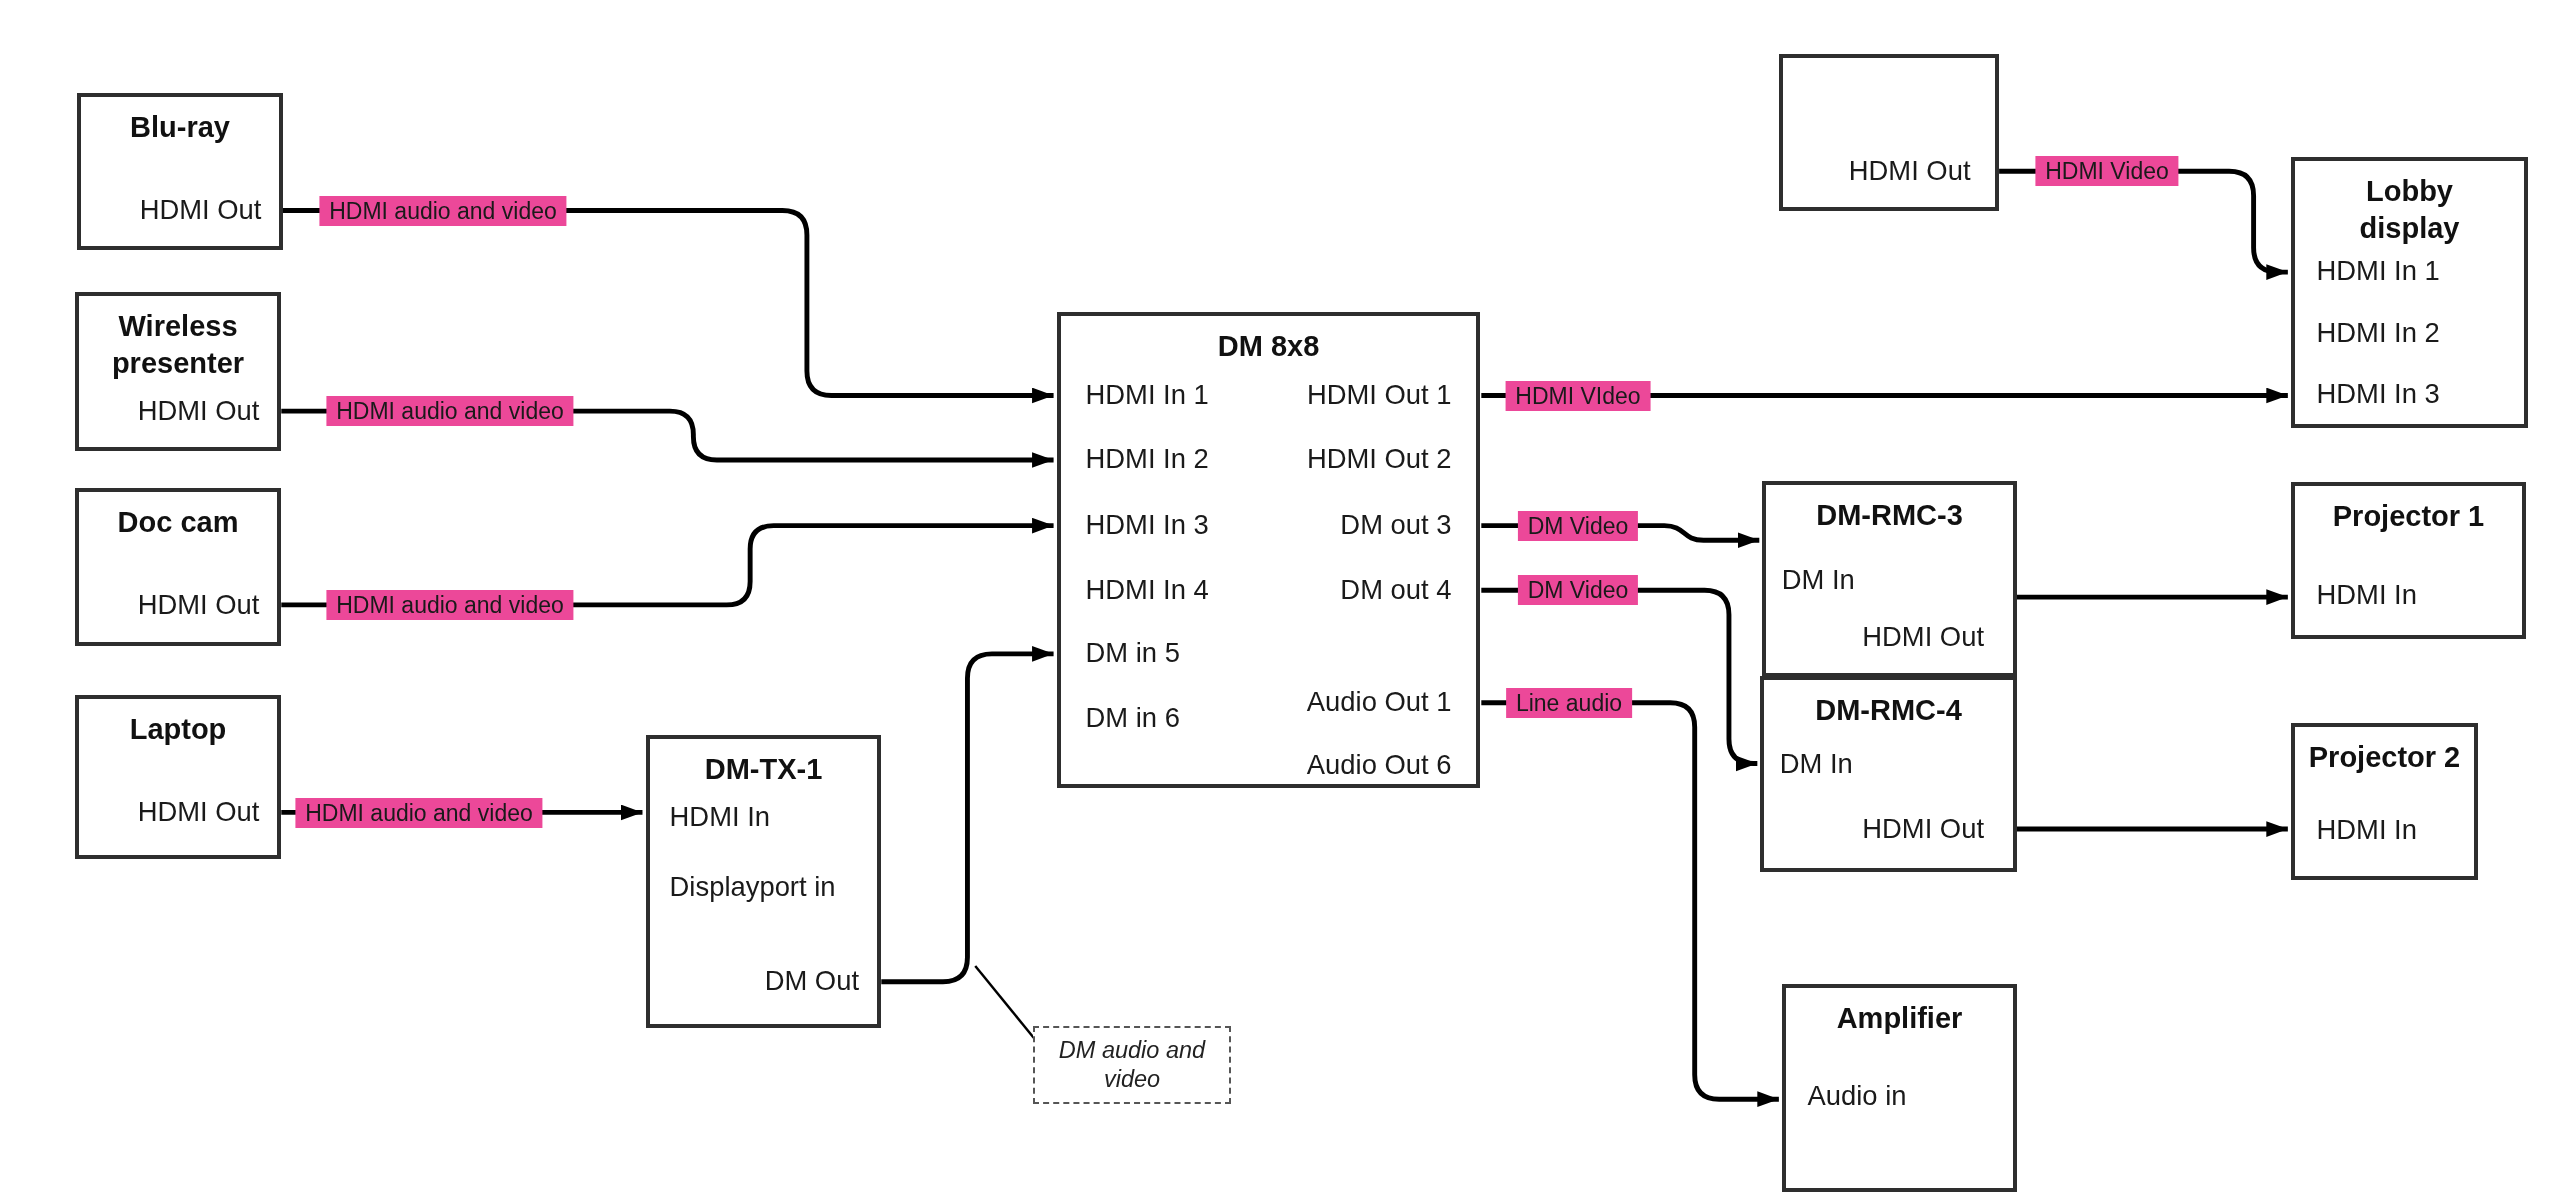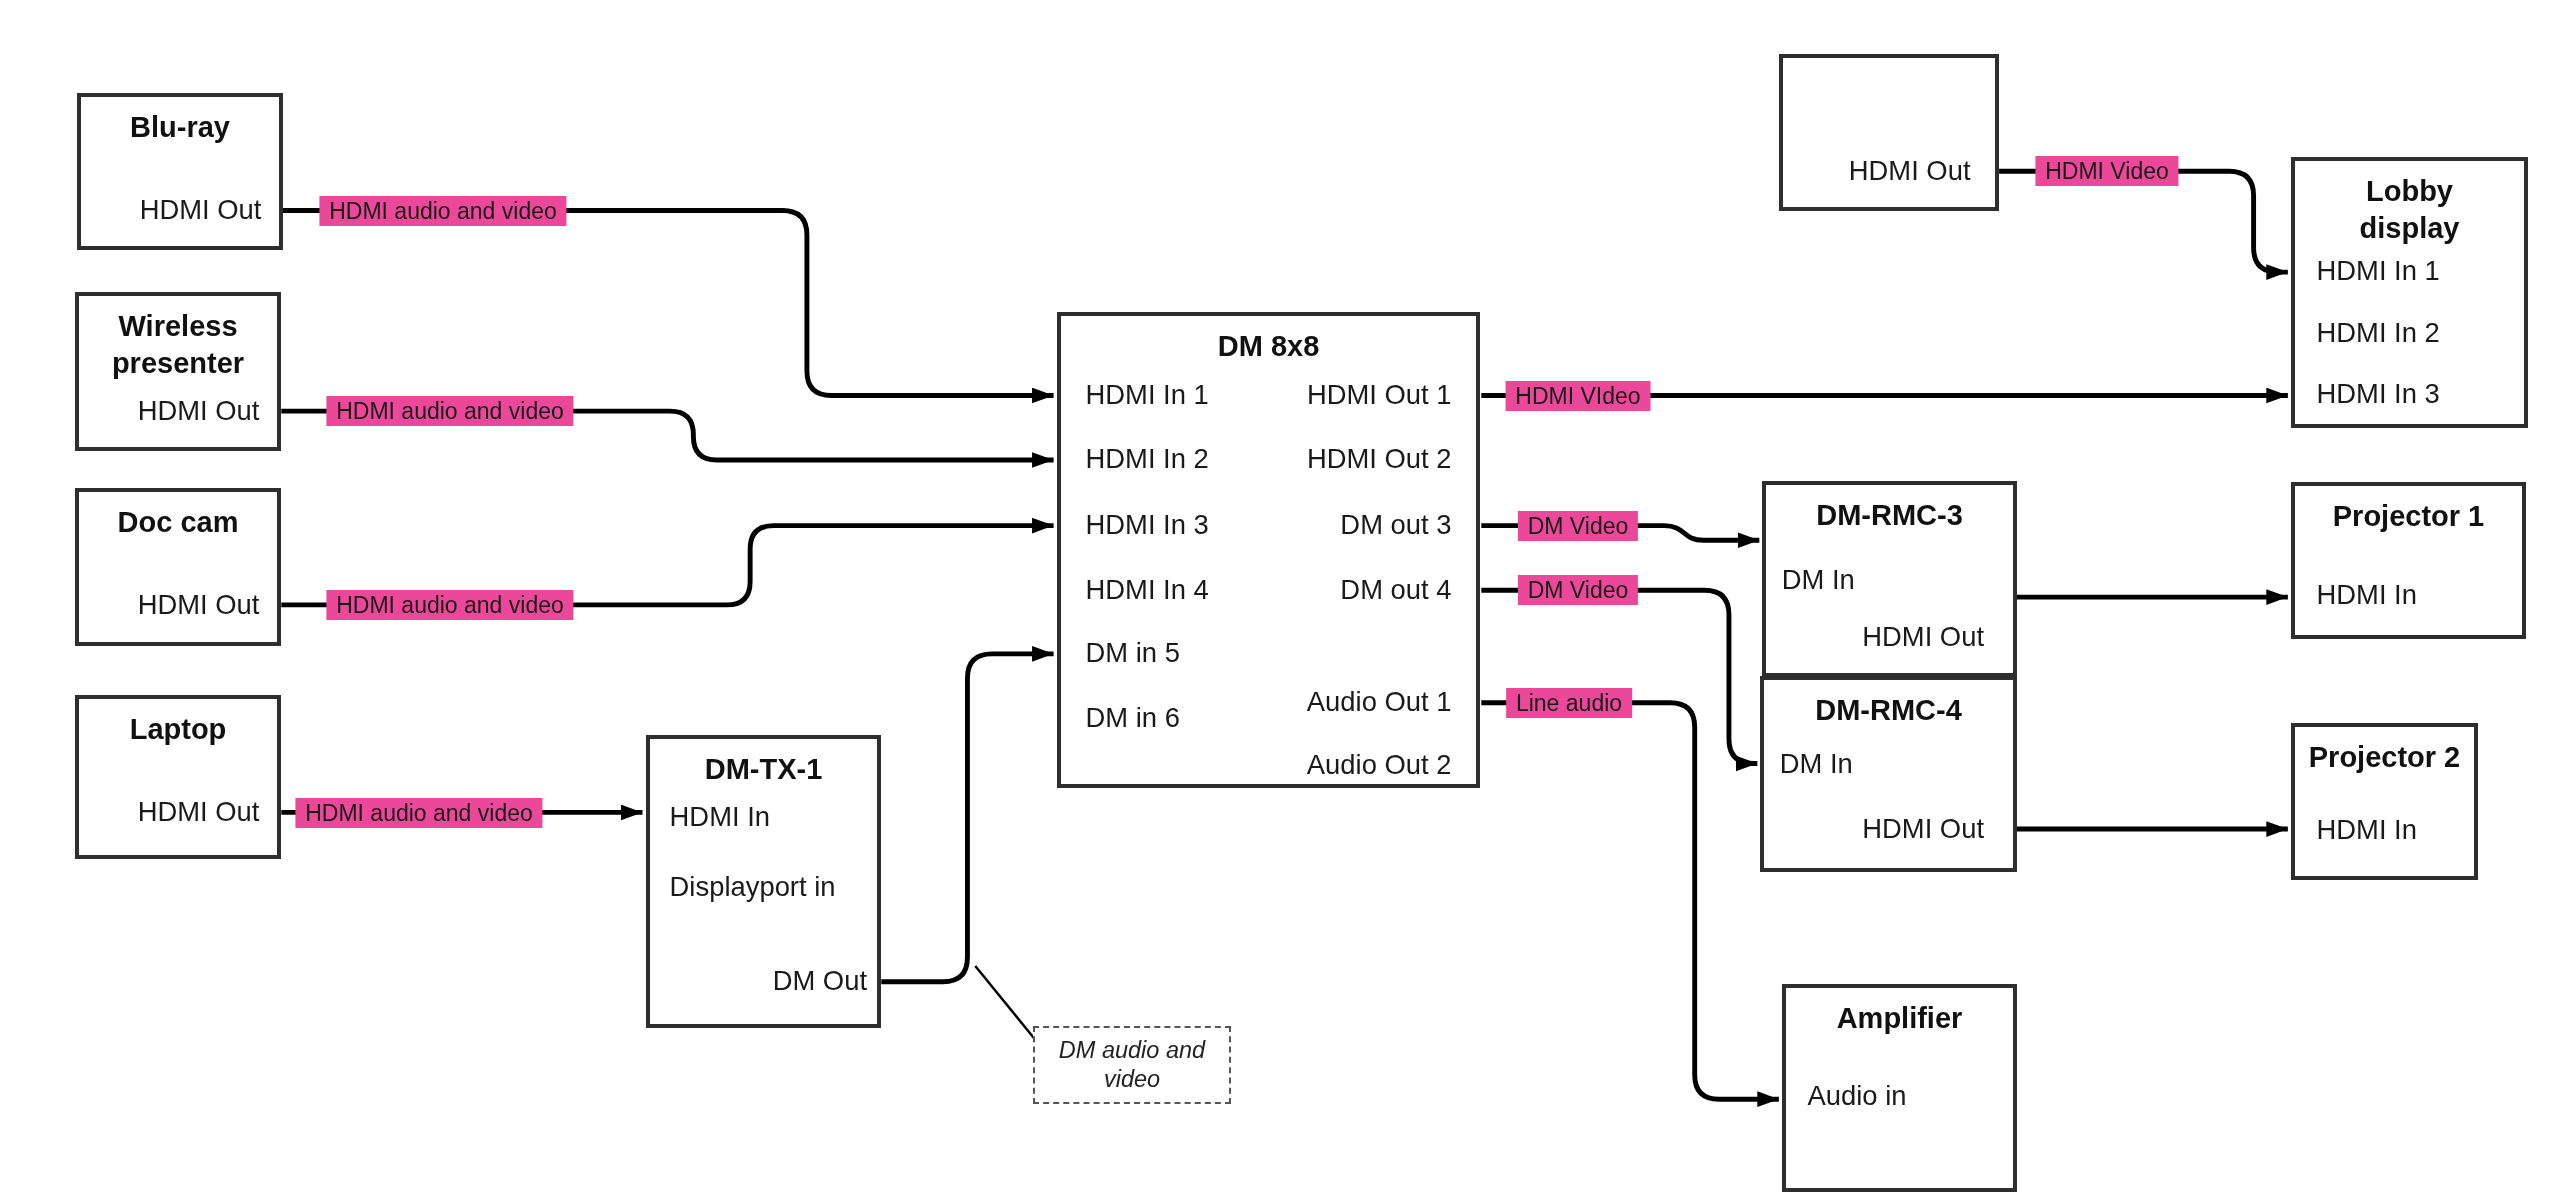--- a/index.html
+++ b/index.html
@@ -55,21 +55,21 @@
   #n-proj2       { left:2291px; top:723px; width:187px; height:157px; }
   #n-amp         { left:1782px; top:984px;width:235px; height:208px; }
 
   
   #n-bluray   .p-out   { right:17.6px; top:97px;  text-align:right; }
   #n-wireless .p-out   { right:17.6px; top:99px; text-align:right; }
   #n-doccam   .p-out   { right:17.6px; top:97px;  text-align:right; }
   #n-laptop   .p-out   { right:17.6px; top:97px;  text-align:right; }
   #n-dmtx1 .p-hdmi-in  { left:19.6px;  top:62px; }
   #n-dmtx1 .p-dp-in    { left:19.6px;  top:132px; }
-  #n-dmtx1 .p-dm-out   { right:10px; top:226px; text-align:right;margin-left:40px; }
+  #n-dmtx1 .p-dm-out   { right:18px; top:226px; text-align:right;margin-left:40px; }
   #n-dm8x8 .p-in1 { left:24.5px; top:63px; }
   #n-dm8x8 .p-in2 { left:24.5px; top:127px; }
   #n-dm8x8 .p-in3 { left:24.5px; top:193px; }
   #n-dm8x8 .p-in4 { left:24.5px; top:258px; }
   #n-dm8x8 .p-in5 { left:24.5px; top:321px; }
   #n-dm8x8 .p-in6 { left:24.5px; top:386px; }
   #n-dm8x8 .p-out1 { right:24.5px; top:63px;  text-align:right; }
   #n-dm8x8 .p-out2 { right:24.5px; top:127px; text-align:right; }
   #n-dm8x8 .p-out3 { right:24.5px; top:193px; text-align:right; }
   #n-dm8x8 .p-out4 { right:24.5px; top:258px; text-align:right; }
@@ -159,21 +159,21 @@
     <div class="port p-in2">HDMI In 2</div>
     <div class="port p-in3">HDMI In 3</div>
     <div class="port p-in4">HDMI In 4</div>
     <div class="port p-in5">DM in 5</div>
     <div class="port p-in6">DM in 6</div>
     <div class="port p-out1">HDMI Out 1</div>
     <div class="port p-out2">HDMI Out 2</div>
     <div class="port p-out3">DM out 3</div>
     <div class="port p-out4">DM out 4</div>
     <div class="port p-aout1">Audio Out 1</div>
-    <div class="port p-aout2">Audio Out 2</div>
+    <div class="port p-aout2">Audio Out 6</div>
   </div>
 
   <div class="node" id="n-digitalsign">
     <div class="port p-out">HDMI Out</div>
   </div>
 
   <div class="node" id="n-lobby">
     <div class="node-title narrow-title">Lobby display</div>
     <div class="port p-in1">HDMI In 1</div>
     <div class="port p-in2">HDMI In 2</div>

